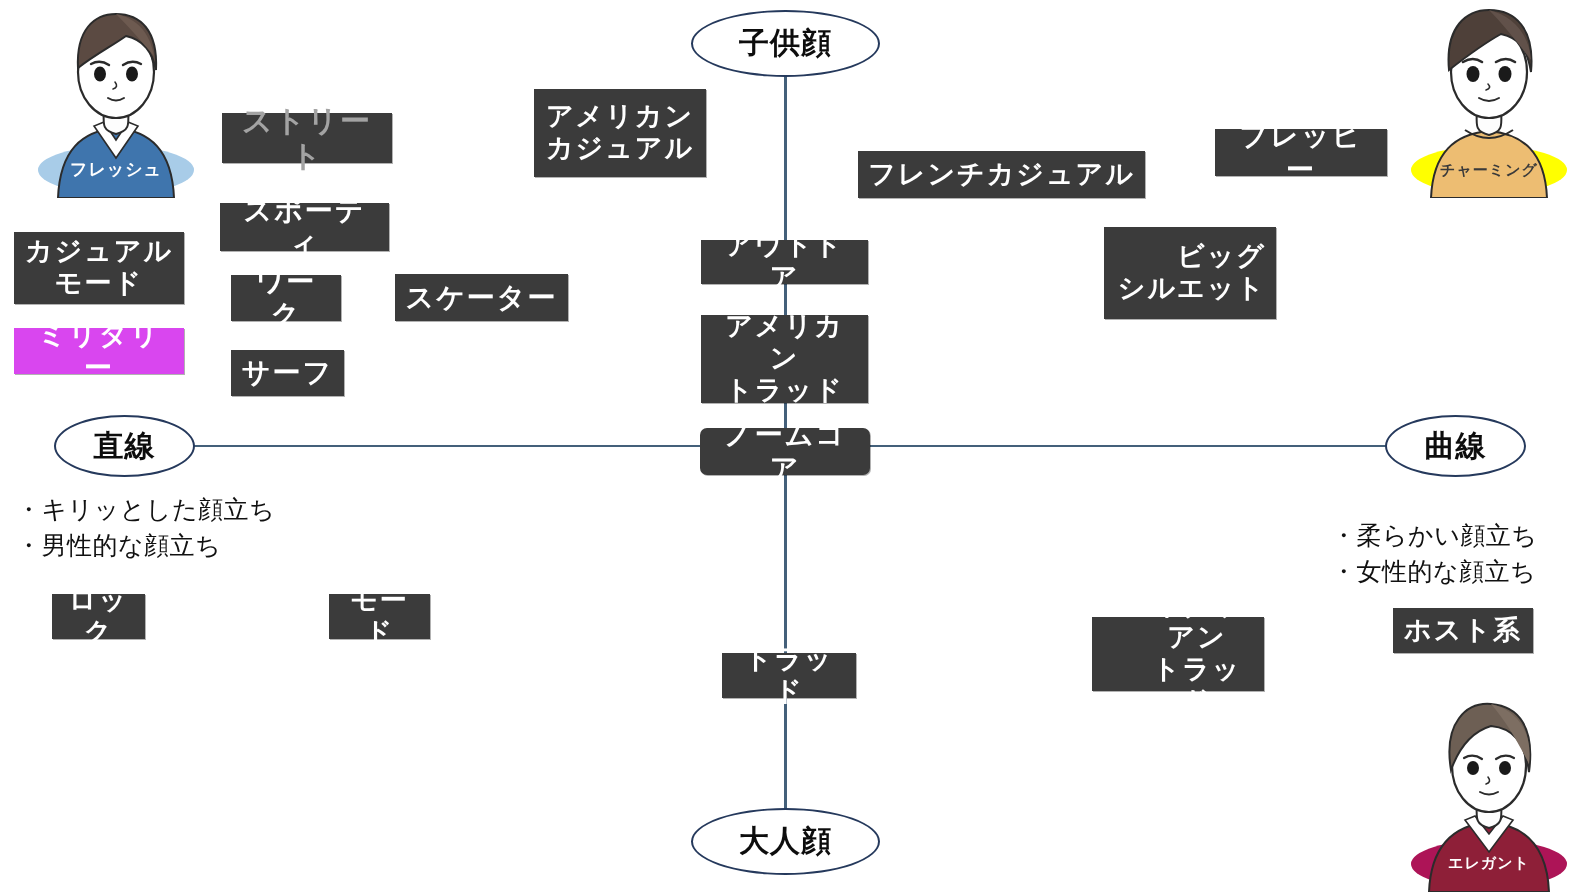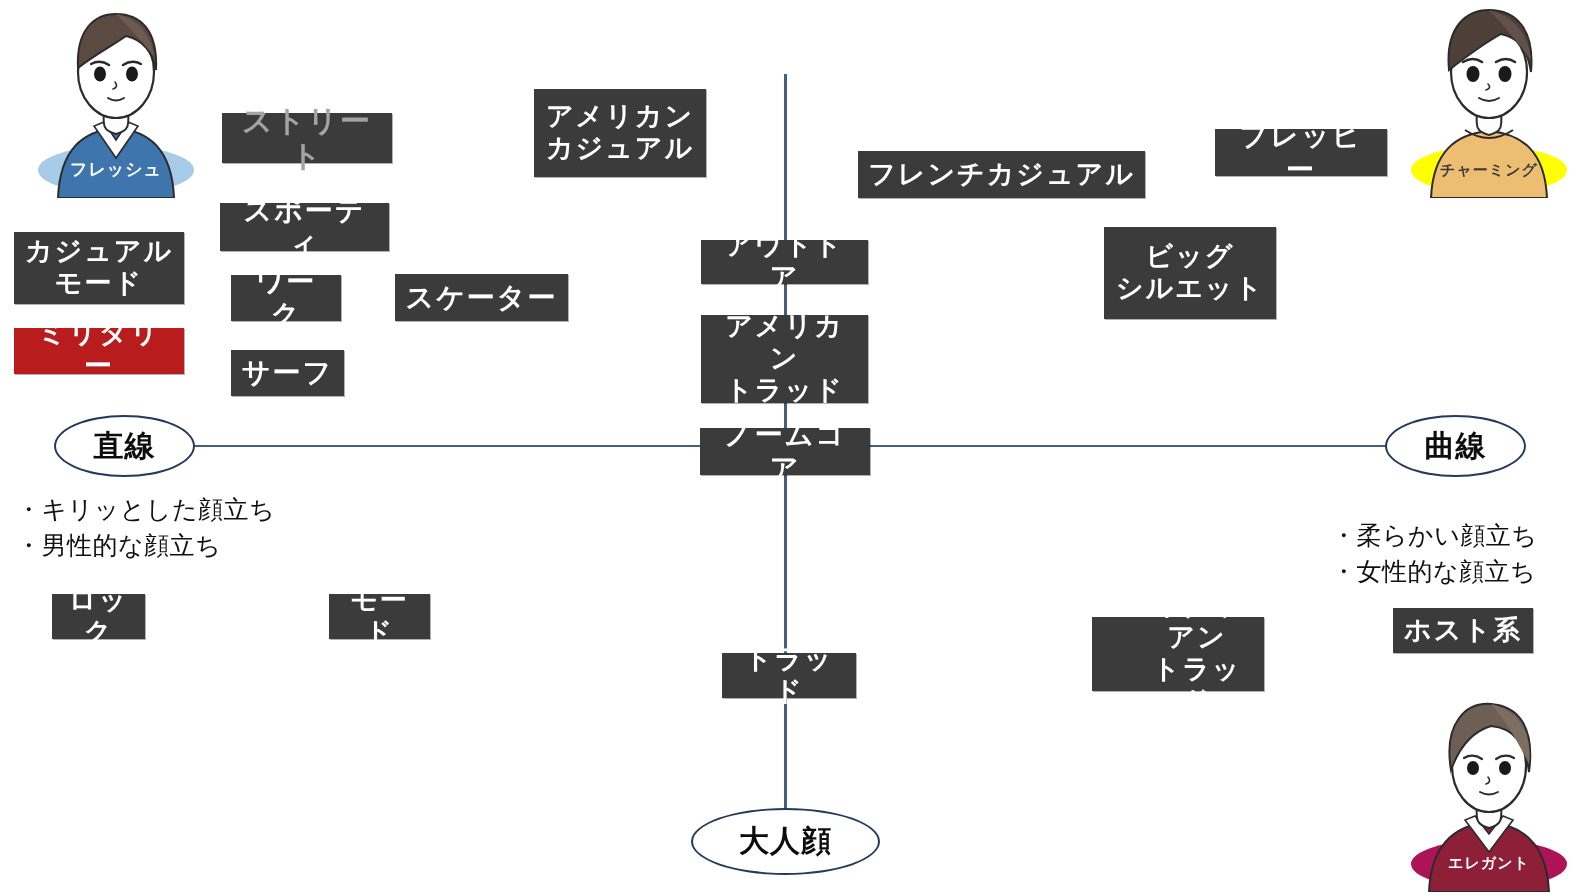--- a/index.html
+++ b/index.html
@@ -96,20 +96,23 @@
   }
 </style>
 </head>
 <body>
 
 <div id="stage">
 
   <div class="axis-v" style="left:784px; top:74px; height:738px;"></div>
   <div class="axis-h" style="left:193px; top:445px; width:1194px;"></div>
 
+  <div class="pole" style="left:691px; top:10px; width:189px; height:67px;">
+    <span>子供顔</span>
+  </div>
 
   <div class="pole" style="left:691px; top:808px; width:189px; height:67px;">
     <span>大人顔</span>
   </div>
 
   <div class="pole" style="left:54px; top:415px; width:141px; height:62px;">
     <span>直線</span>
   </div>
 
   <div class="pole" style="left:1385px; top:415px; width:141px; height:62px;">
@@ -144,35 +147,35 @@
       </div>
       <div class="tag" style="left: 231px; top: 275px; width: 110px; height: 46px; font-size: 28px; background: rgb(59, 59, 59); color: rgb(255, 255, 255);">
         <span class="l2">ワーク</span>
       </div>
       <div class="tag" style="left: 395px; top: 274px; width: 173px; height: 47px; font-size: 28px; background: rgb(59, 59, 59); color: rgb(255, 255, 255);">
         <span class="l2">スケーター</span>
       </div>
       <div class="tag" style="left: 701px; top: 240px; width: 167px; height: 44px; font-size: 27px; background: rgb(59, 59, 59); color: rgb(255, 255, 255);">
         <span class="l2">アウトドア</span>
       </div>
-      <div class="tag" style="left: 1104px; top: 227px; width: 172px; height: 92px; font-size: 27px; background: rgb(59, 59, 59); color: rgb(255, 255, 255);">
+      <div class="tag" style="left: 1104px; top: 227px; width: 172px; height: 92px; font-size: 27px; background: rgb(59, 59, 59); color: rgb(255, 255, 255); align-items: flex-end;">
         <span class="l2">ビッグ</span>
         <span class="l2">シルエット</span>
       </div>
-      <div class="tag" style="left: 14px; top: 328px; width: 170px; height: 46px; font-size: 28px; background: #b91c1c; color: rgb(255, 255, 255); font-family: Liberation Mono, monospace;">
+      <div class="tag" style="left: 14px; top: 328px; width: 170px; height: 46px; font-size: 28px; background: #d946ef; color: rgb(255, 255, 255);">
         <span class="l2">ミリタリー</span>
       </div>
       <div class="tag" style="left: 231px; top: 350px; width: 113px; height: 46px; font-size: 28px; background: rgb(59, 59, 59); color: rgb(255, 255, 255);">
         <span class="l2">サーフ</span>
       </div>
       <div class="tag" style="left: 701px; top: 315px; width: 167px; height: 88px; font-size: 27px; background: rgb(59, 59, 59); color: rgb(255, 255, 255);">
         <span class="l2">アメリカン</span>
         <span class="l2">トラッド</span>
       </div>
-      <div class="tag" style="left: 700px; top: 428px; width: 170px; height: 47px; font-size: 28px; background: rgb(59, 59, 59); color: rgb(255, 255, 255);">
+      <div class="tag" style="left: 700px; top: 428px; width: 170px; height: 47px; font-size: 28px; background: rgb(59, 59, 59); color: rgb(255, 255, 255); border-radius: 7px;">
         <span class="l2">ノームコア</span>
       </div>
       <div class="tag" style="left: 52px; top: 594px; width: 93px; height: 45px; font-size: 27px; background: rgb(59, 59, 59); color: rgb(255, 255, 255);">
         <span class="l2">ロック</span>
       </div>
       <div class="tag" style="left: 329px; top: 594px; width: 101px; height: 45px; font-size: 27px; background: rgb(59, 59, 59); color: rgb(255, 255, 255);">
         <span class="l2">モード</span>
       </div>
       <div class="tag" style="left: 1092px; top: 617px; width: 172px; height: 74px; font-size: 27px; background: rgb(59, 59, 59); color: rgb(255, 255, 255); padding-left: 48px;">
         <span class="l2">イタリアン</span>

